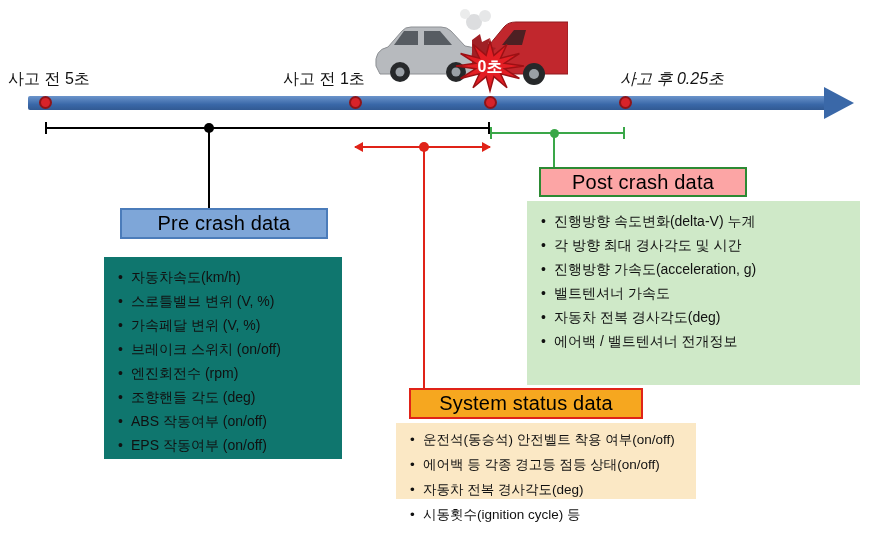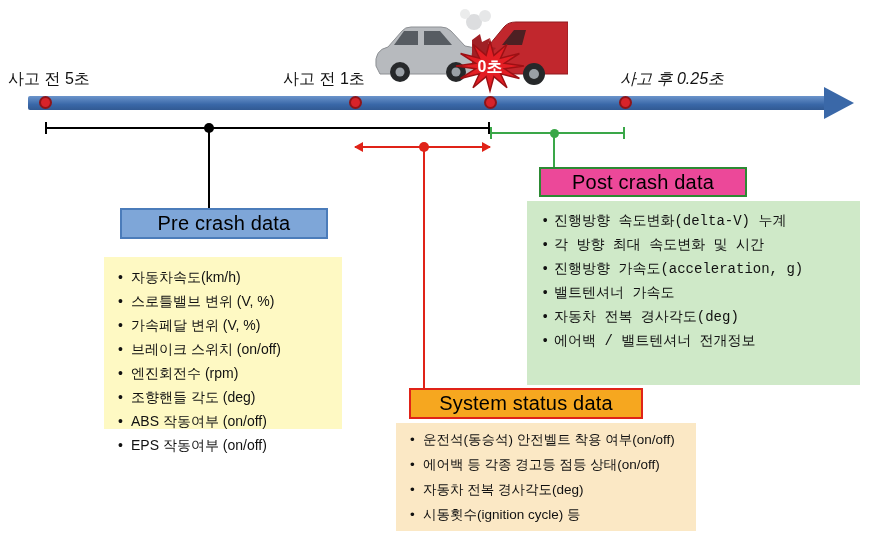--- a/index.html
+++ b/index.html
@@ -27,25 +27,25 @@
                        border-top:5px solid transparent; border-bottom:5px solid transparent; }
   .arrow-l { left:-1px; border-right:9px solid #e02318; }
   .arrow-r { right:-1px; border-left:9px solid #e02318; }
   .node { border-radius:50%; }
   .vline { width:2px; }
 
   
   .box-header { display:flex; align-items:center; justify-content:center;
                 font-size:20px; color:#000; letter-spacing:0.2px; }
   .pre-header  { left:120px; top:208px; width:208px; height:31px; background:#7ea6d8; border:2px solid #4b7cba; }
-  .pre-body    { left:104px; top:257px; width:238px; height:172px; background:#fef9c3; }
-  .post-header { left:539px; top:167px; width:208px; height:30px; background:#ec4899; border:2px solid #2c8a33; }
-  .post-body   { left:527px; top:201px; width:333px; height:184px; background:#cfe9c8;font-family:Liberation Mono, monospace; }
+  .pre-body    { left:104px; top:257px; width:238px; height:202px; background:#0f766e; }
+  .post-header { left:539px; top:167px; width:208px; height:30px; background:#fca5a5; border:2px solid #2c8a33; }
+  .post-body   { left:527px; top:201px; width:333px; height:184px; background:#cfe9c8; }
   .sys-header  { left:409px; top:388px; width:234px; height:31px; background:#f6a71f; border:2px solid #e02318; }
-  .sys-body    { left:396px; top:423px; width:300px; height:108px; background:#fbe8c5; }
+  .sys-body    { left:396px; top:423px; width:300px; height:76px; background:#fbe8c5; }
 
   ul.items { list-style:none; padding:8px 8px 6px 14px; }
   ul.items li { position:relative; padding-left:13px; font-size:14px; line-height:24px; color:#111; white-space:nowrap; }
   ul.items li::before { content:"•"; position:absolute; left:0; color:#111; }
   .sys-body ul.items { padding-top:4px; }
   .sys-body ul.items li { font-size:13.5px; line-height:25px; }
 </style>
 </head>
 <body>
 
@@ -127,21 +127,21 @@
         <li>조향핸들 각도 (deg)</li>
         <li>ABS 작동여부 (on/off)</li>
         <li>EPS 작동여부 (on/off)</li>
       </ul>
   </div>
 
   <div class="abs box-header post-header">Post crash data</div>
   <div class="abs post-body">
     <ul class="items">
         <li>진행방향 속도변화(delta-V) 누계</li>
-        <li>각 방향 최대 속도변화 및 시간</li>
+        <li>각 방향 최대 경사각도 및 시간</li>
         <li>진행방향 가속도(acceleration, g)</li>
         <li>밸트텐셔너 가속도</li>
         <li>자동차 전복 경사각도(deg)</li>
         <li>에어백 / 밸트텐셔너 전개정보</li>
       </ul>
   </div>
 
   <div class="abs box-header sys-header">System status data</div>
   <div class="abs sys-body">
     <ul class="items">

